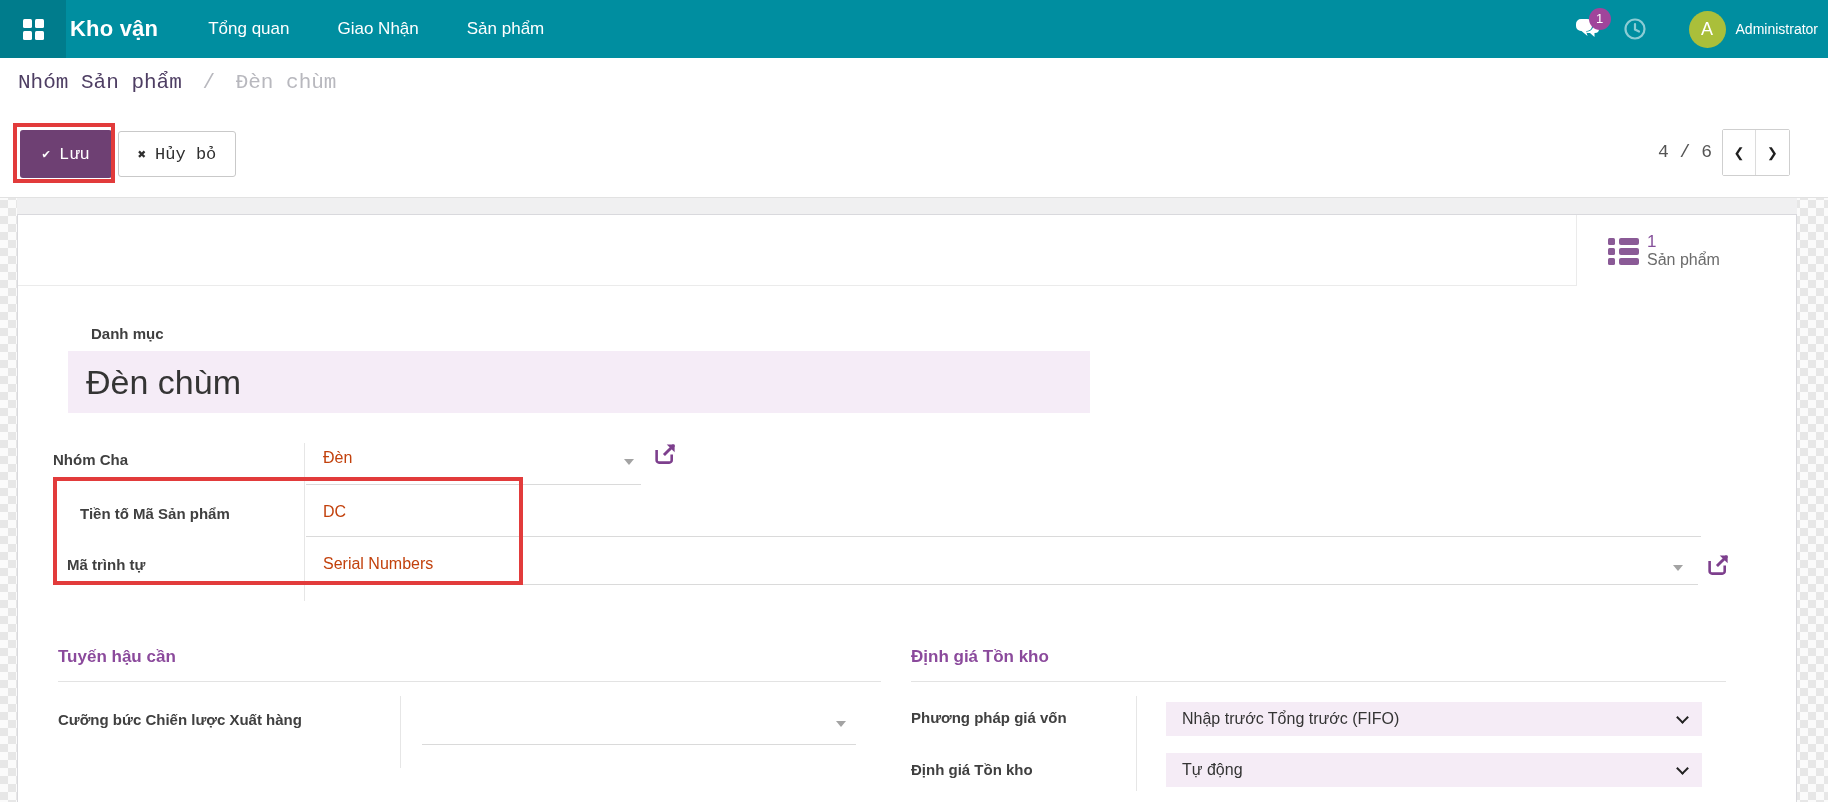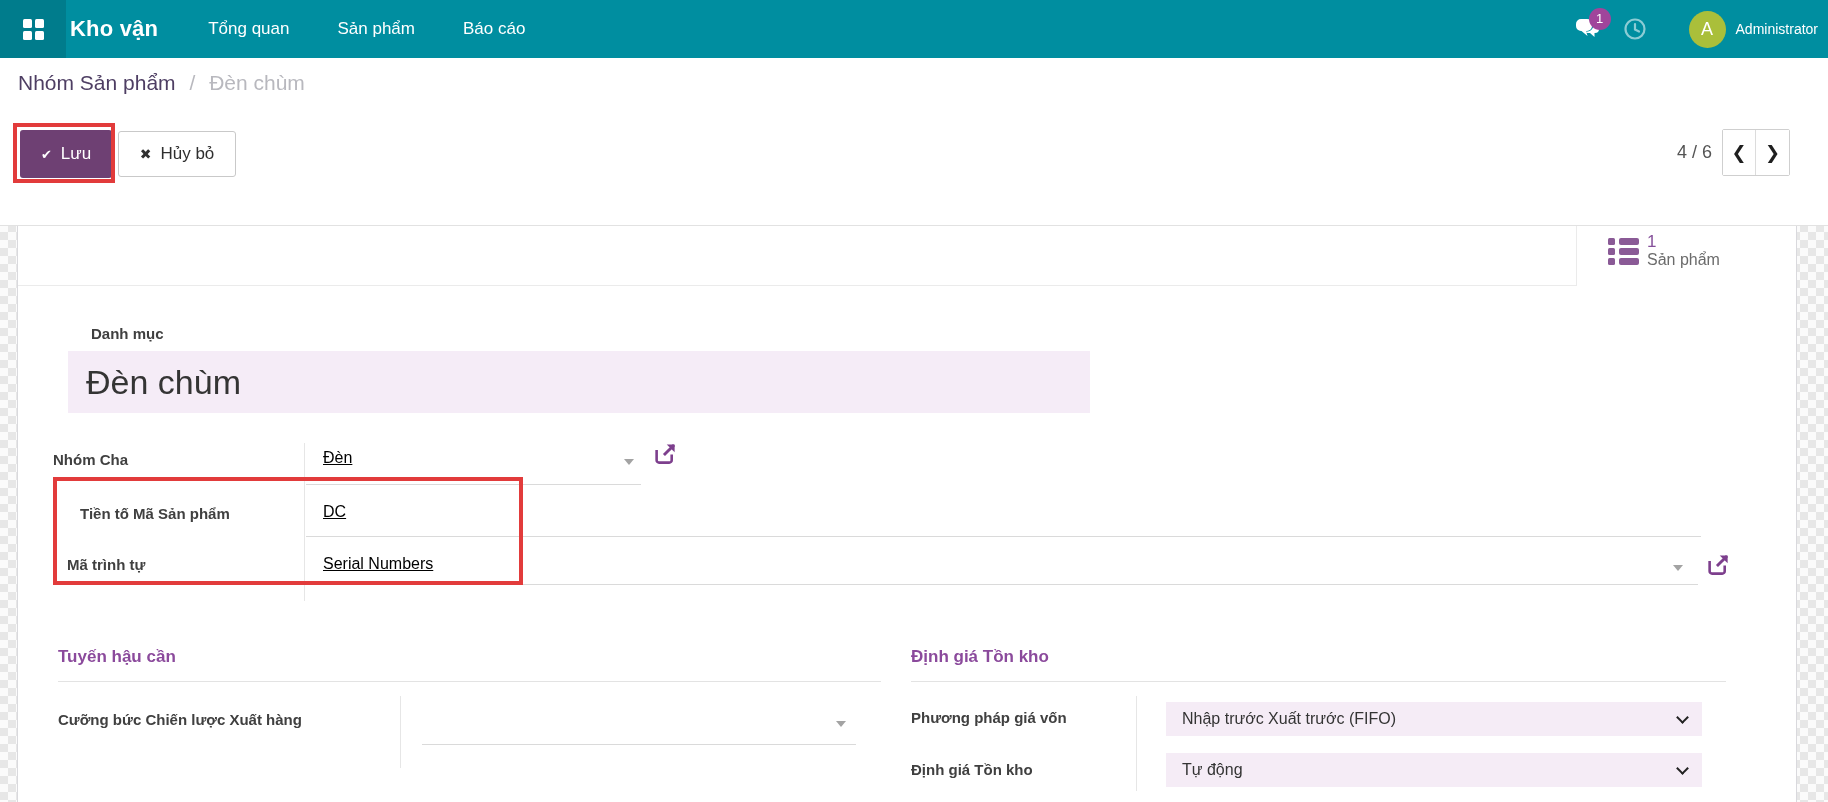--- a/index.html
+++ b/index.html
@@ -26,22 +26,22 @@
   .nav-item { padding:0 24px; font-size:17px; line-height:58px; cursor:pointer; white-space:nowrap; }
   .nav-right { position:absolute; right:0; top:0; height:58px; display:flex; align-items:center; }
   .nav-icon-wrap { position:relative; margin-right:22px; cursor:pointer; display:flex; align-items:center; }
   .badge { position:absolute; left:15px; top:-9px; min-width:22px; height:22px; border-radius:11px;
     background:#a0459b; color:#fff; font-size:13px; display:flex; align-items:center; justify-content:center; }
   .clock-wrap { opacity:.55; margin-right:42px; }
   .avatar { width:37px; height:37px; border-radius:50%; background:#aabf3a; color:#fff;
     font-size:18px; display:flex; align-items:center; justify-content:center; margin-right:10px; }
   .user-name { font-size:14px; margin-right:10px; }
   
-  .control-panel { position:absolute; left:0; top:58px; width:1828px; height:168px;
-    background:#fff; border-bottom:1px solid #e2e2e2; z-index:4; }
+  .control-panel { position:absolute; left:0; top:58px; width:1828px; height:140px;
+    background:#fff; border-bottom:1px solid #e2e2e2; z-index:4;font-family:Liberation Mono, monospace; }
   .breadcrumb { position:absolute; left:18px; top:13px; font-size:21px; }
   .bc-parent { color:#4e3e63; cursor:pointer; }
   .bc-sep { color:#b8b8be; margin:0 8px; }
   .bc-current { color:#b8b8be; }
   .btn-save { position:absolute; left:20px; top:72px; width:92px; height:48px; background:#6e4073;
     color:#fff; border:none; border-radius:3px; font-size:17px; cursor:pointer;
     font-family:inherit; display:flex; align-items:center; justify-content:center; }
   .btn-save .ic { font-size:13px; margin-right:9px; }
   .btn-discard { position:absolute; left:118px; top:73px; width:118px; height:46px; background:#fff;
     color:#2f2f2f; border:1px solid #c9c9c9; border-radius:3px; font-size:17px; cursor:pointer;
@@ -57,21 +57,21 @@
   .content { position:absolute; left:17px; top:198px; width:1780px; height:604px; background:#f0f0f1; }
   .sheet { position:absolute; left:0; top:16px; width:1780px; height:600px; background:#fff;
     border:1px solid #d9d9dd; }
   .sheet-header { position:absolute; left:0; top:0; width:100%; height:71px; border-bottom:1px solid #ebebeb; }
   .smart-btn { position:absolute; right:0; top:0; width:220px; height:71px; border-left:1px solid #ebebeb;
     display:flex; align-items:center; padding-left:31px; cursor:pointer; background:#fff; }
   .smart-txt { margin-left:8px; line-height:1.15; }
   .smart-count { font-size:17px; color:#85509a; }
   .smart-label { font-size:16px; color:#6b6b6b; }
   .lbl { position:absolute; font-size:15px; font-weight:bold; color:#404040; white-space:nowrap; }
-  .val { position:absolute; font-size:16px; color:#000000; white-space:nowrap;text-decoration:underline; }
+  .val { position:absolute; font-size:16px; color:#c2410c; white-space:nowrap; }
   .underline { position:absolute; height:1px; background:#dadada; }
   .vline { position:absolute; width:1px; background:#e6e6e6; }
   .cat-label { left:49px; top:110px;margin-left:24px; }
   .title-input { position:absolute; left:50px; top:136px; width:1022px; height:62px; background:#f5ecf7;
     border:none; font-family:inherit; font-size:34px; color:#343434; padding:0 0 0 18px; }
   .caret-down { position:absolute; width:0; height:0; border-left:5px solid transparent;
     border-right:5px solid transparent; border-top:6px solid #a3a3a3; cursor:pointer; }
   .ext-link { position:absolute; cursor:pointer; }
   .group-title { position:absolute; font-size:17px; font-weight:bold; color:#8b4a9c; white-space:nowrap; }
   .hsep { position:absolute; height:1px; background:#e3e3e3; }
@@ -92,22 +92,22 @@
     <div class="apps-grid">
         <div></div>
         <div></div>
         <div></div>
         <div></div>
       </div>
   </div>
   <div class="brand">Kho vận</div>
   <div class="nav-items">
     <div class="nav-item">Tổng quan</div>
+    <div class="nav-item">Giao Nhận</div>
     <div class="nav-item">Sản phẩm</div>
-    <div class="nav-item">Báo cáo</div>
   </div>
   <div class="nav-right">
     <div class="nav-icon-wrap">
       <svg width="27" height="25" viewBox="0 0 27 25">
         <path d="M2 7 a5 5 0 0 1 5-5 h6 a5 5 0 0 1 5 5 v2 a5 5 0 0 1-5 5 h-1 l1.5 5 -6-5 h-.5 a5 5 0 0 1-5-5 z" fill="#fff"></path>
         <path d="M19.5 6.5 h1.5 a4 4 0 0 1 4 4 v1.5 a4 4 0 0 1-4 4 h-.5 v4 l-4.5-4 h-2 a4.5 4.5 0 0 1-3-1.2 l3-.3 a6.5 6.5 0 0 0 5.5-6.5 z" fill="#fff"></path>
       </svg>
       <div class="badge">1</div>
     </div>
     <div class="nav-icon-wrap clock-wrap">
@@ -208,21 +208,21 @@
     <div class="val" style="left:404px; top:496px;"></div>
     <div class="caret-down" style="left:818px; top:506px;"></div>
     <div class="underline" style="left:404px; top:529px; width:434px;"></div>
 
     <div class="group-title" style="left:893px; top:432px;">Định giá Tồn kho</div>
     <div class="hsep" style="left:893px; top:466px; width:815px;"></div>
     <div class="vline" style="left:1118px; top:481px; height:95px;"></div>
 
     <div class="lbl" style="left:893px; top:494px;">Phương pháp giá vốn</div>
     <div class="o-select" style="left:1148px; top:487px; width:536px;">
-      <span>Nhập trước Xuất trước (FIFO)</span>
+      <span>Nhập trước Tổng trước (FIFO)</span>
       <span class="chev"></span>
     </div>
 
     <div class="lbl" style="left:893px; top:546px;">Định giá Tồn kho</div>
     <div class="o-select" style="left:1148px; top:538px; width:536px;">
       <span>Tự động</span>
       <span class="chev"></span>
     </div>
 
   </div>

